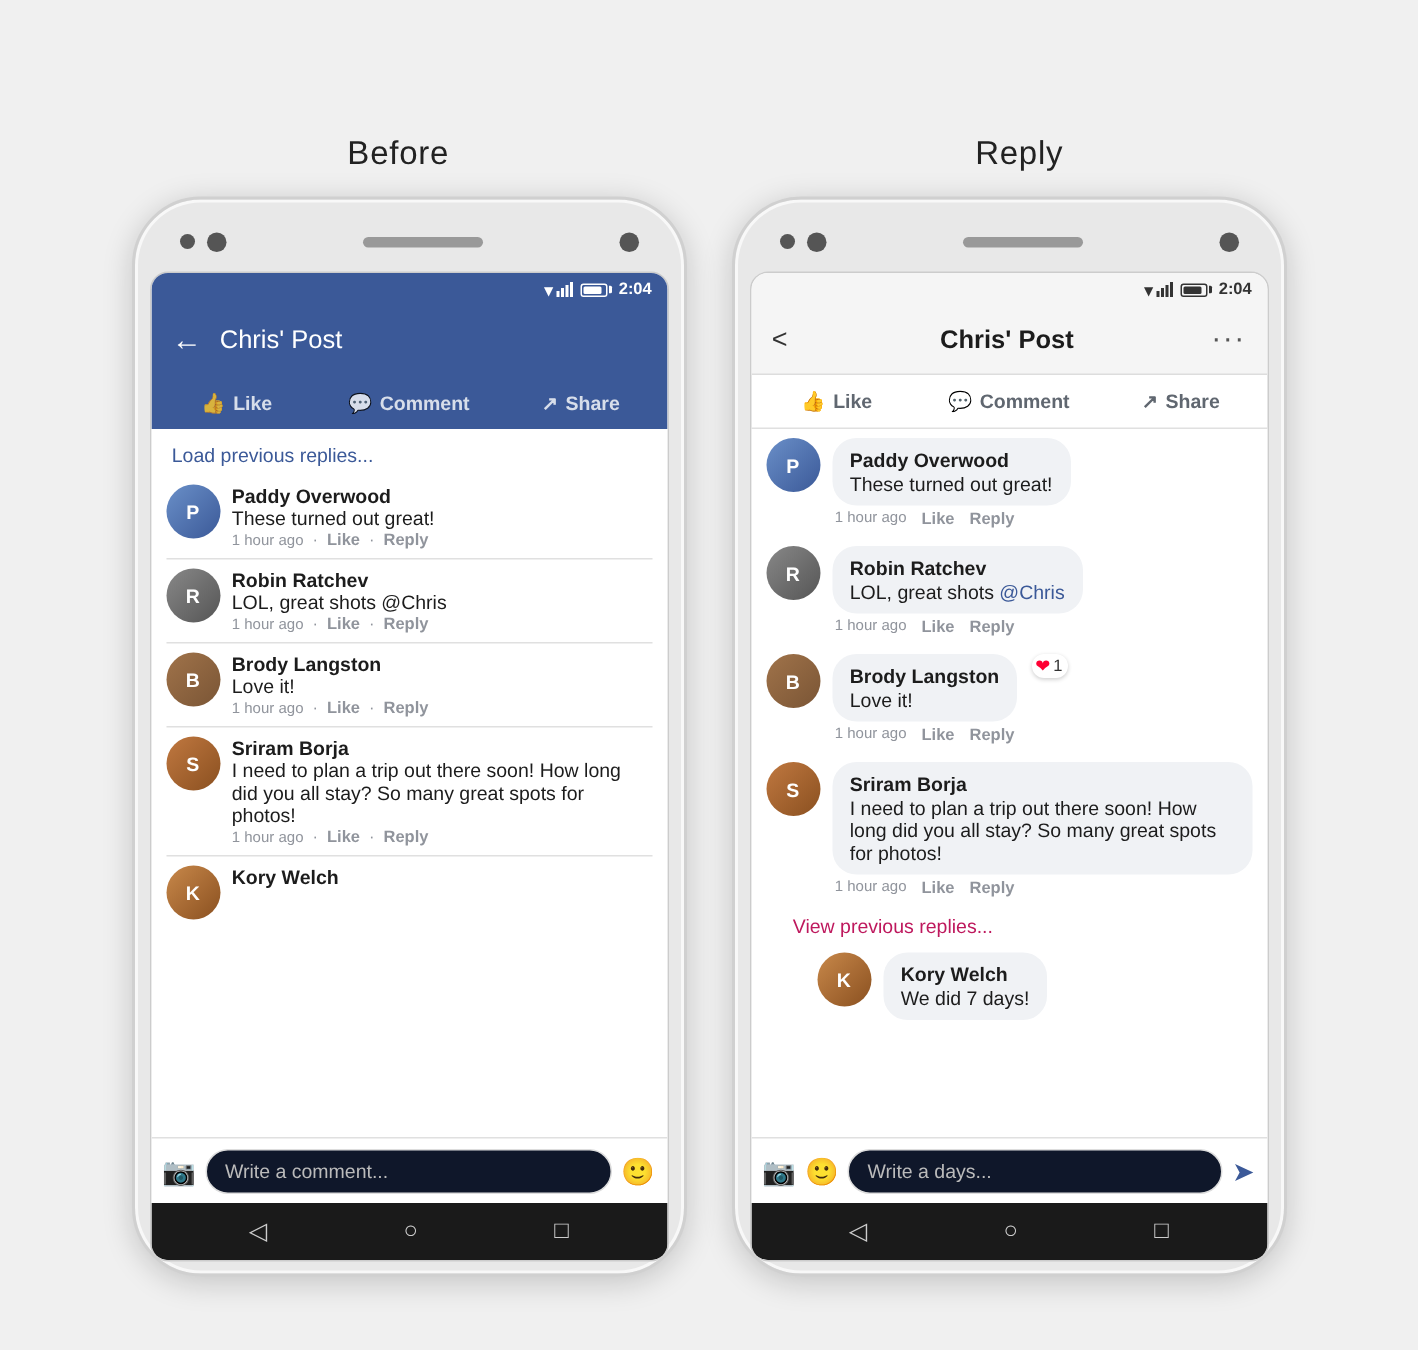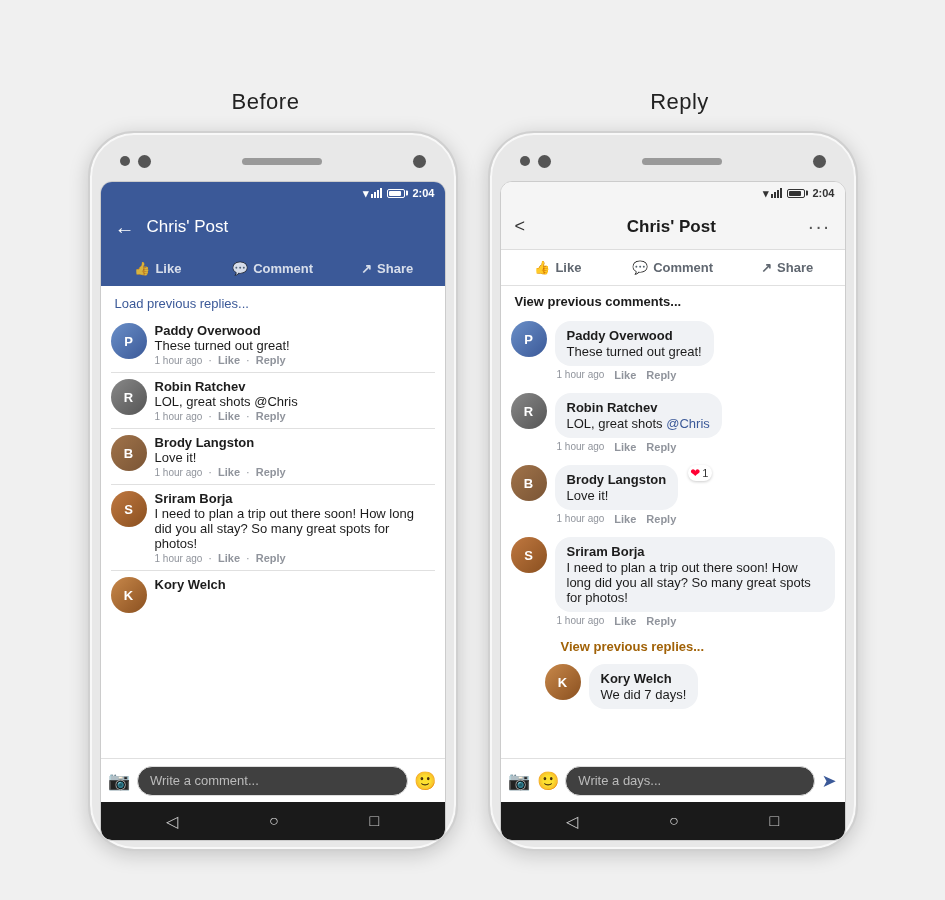--- a/index.html
+++ b/index.html
@@ -364,23 +364,23 @@
 
     
     .reply-indent {
       padding-left: 44px;
       flex-shrink: 0;
     }
 
     
     .view-prev-replies {
       font-size: 13px;
-      font-weight: 700;
-      color: #a16207;
-      padding: 6px 14px 4px 60px;
+      font-weight: 400;
+      color: #be185d;
+      padding: 6px 14px 4px 28px;
       flex-shrink: 0;
     }
 
     
     .input-bar {
       height: 44px;
       border-top: 1px solid #e0e0e0;
       display: flex;
       align-items: center;
       padding: 0 8px;
@@ -391,21 +391,21 @@
     .input-icon {
       color: #90949c;
       font-size: 18px;
       cursor: pointer;
     }
     .input-field {
       flex: 1;
       height: 30px;
       border-radius: 15px;
       border: 1px solid #ddd;
-      background: #404040;
+      background: #0f172a;
       font-size: 13px;
       color: #999;
       padding: 0 12px;
       display: flex;
       align-items: center;
     }
     .input-send {
       color: #3b5998;
       font-size: 18px;
     }
@@ -664,21 +664,20 @@
             <span>Comment</span>
           </div>
           <div class="action-btn">
             <span>↗</span>
             <span>Share</span>
           </div>
         </div>
 
         <div class="scroll-area">
 
-          <div class="view-prev-link">View previous comments...</div>
 
           <div class="comment-row">
             <div class="avatar av-paddy">
                 <div class="av-img">P</div>
               </div>
             <div class="comment-body">
               <div class="comment-bubble">
                 <div class="comment-name">Paddy Overwood</div>
                 <div class="comment-text">These turned out great!</div>
               </div>

